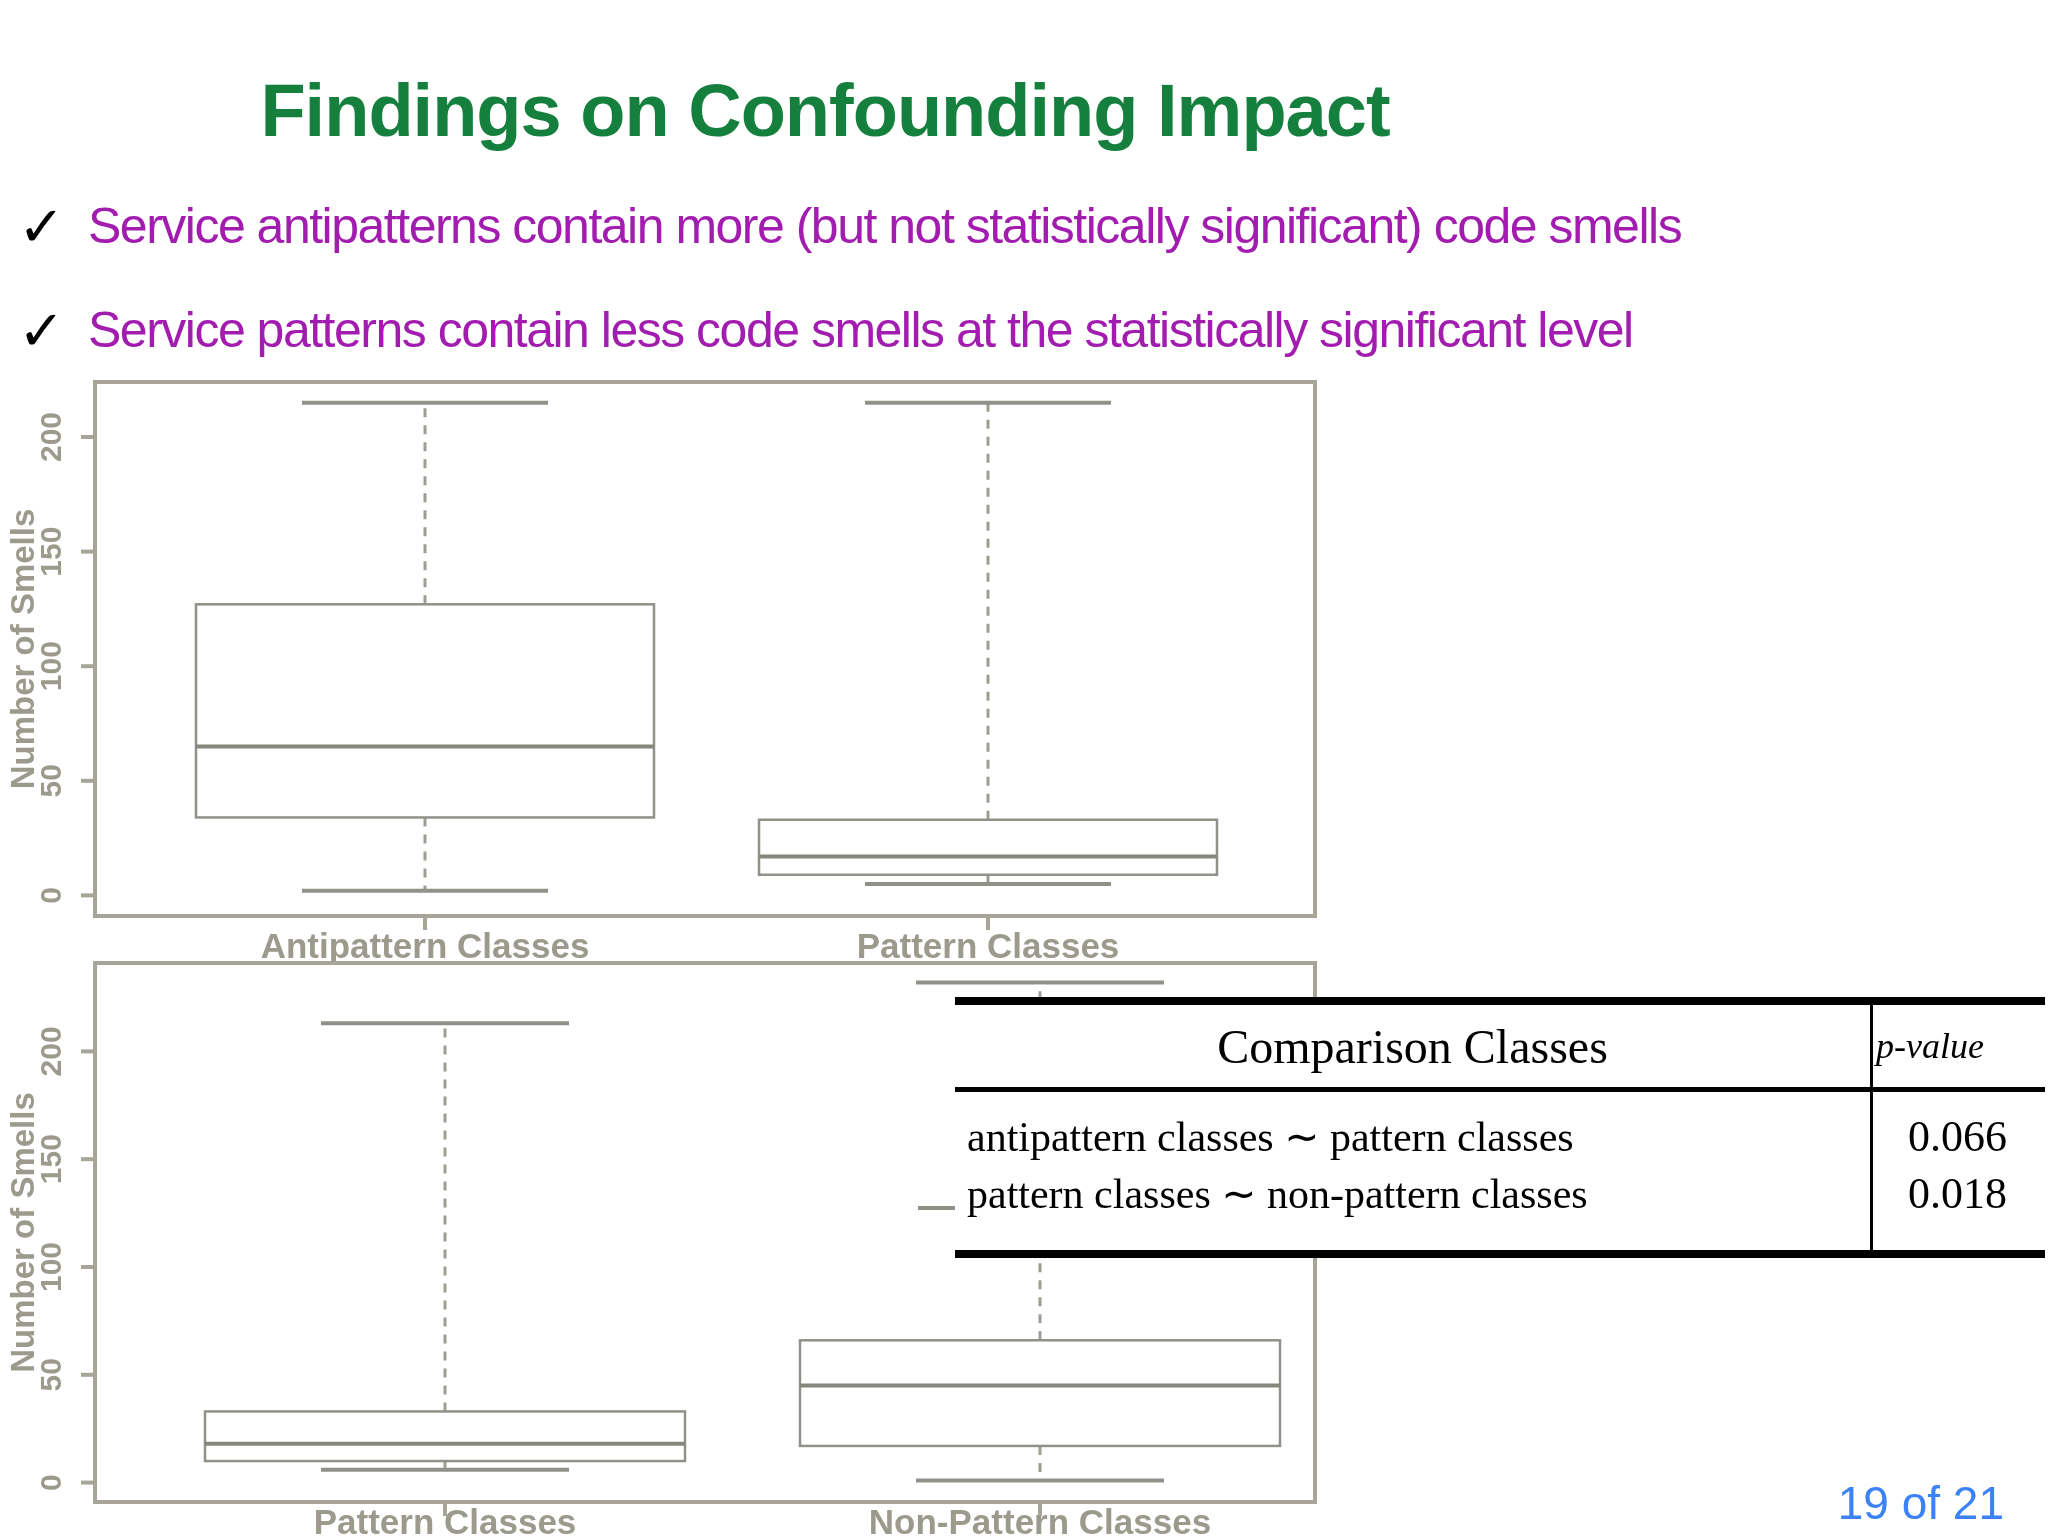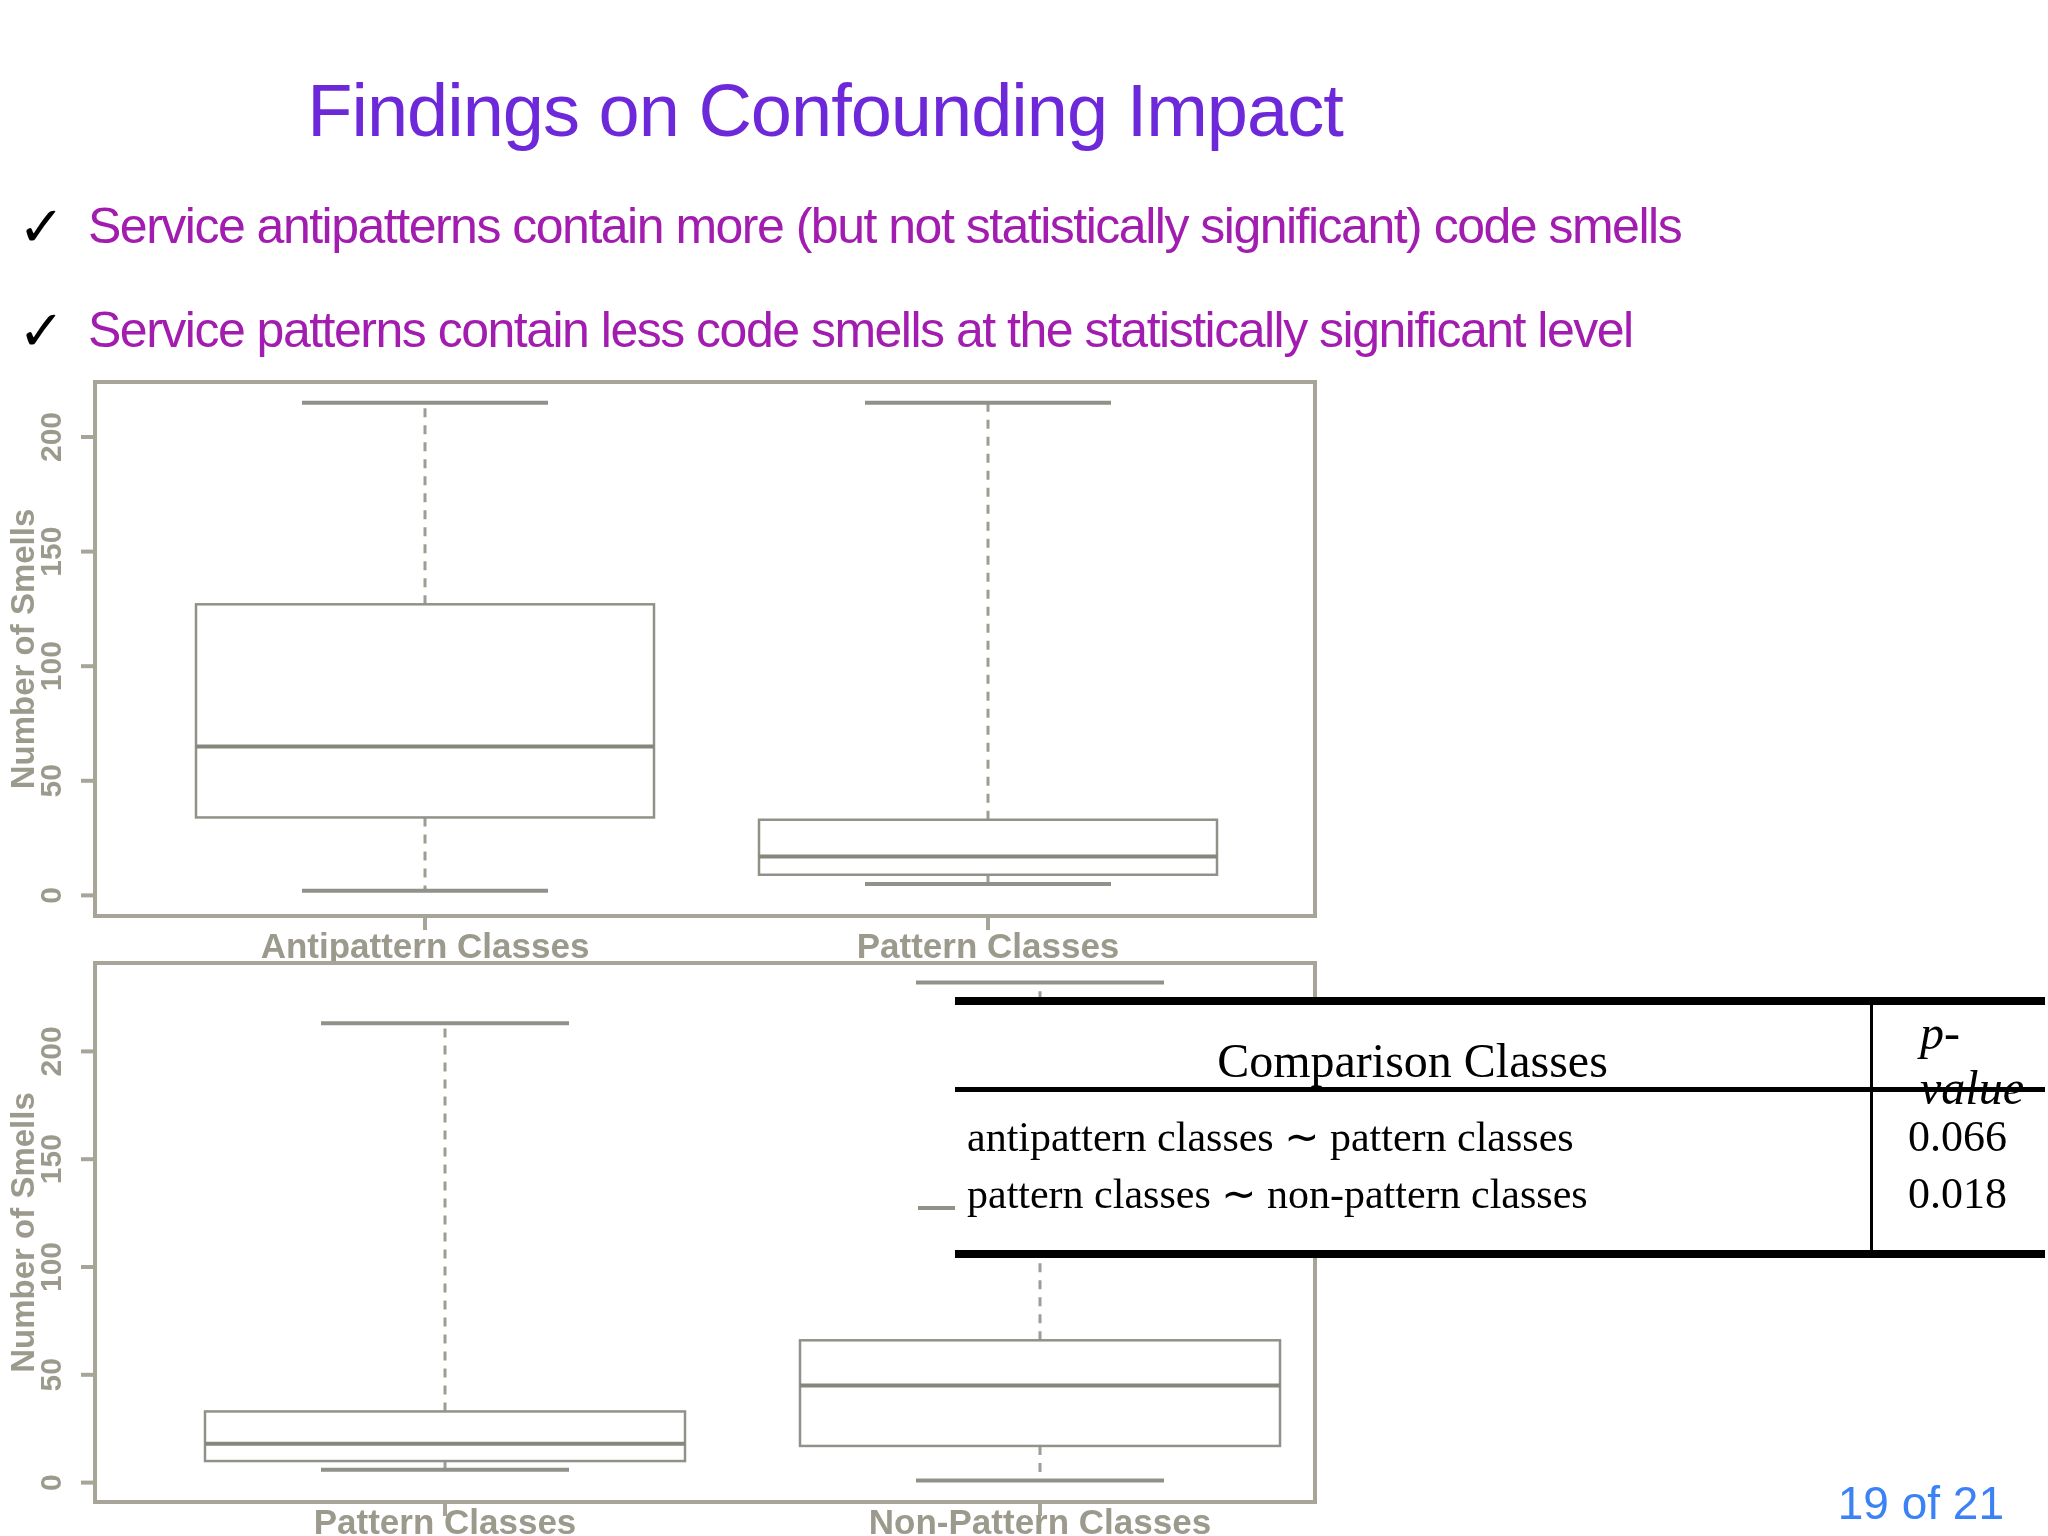--- a/index.html
+++ b/index.html
@@ -1,37 +1,37 @@
 <!DOCTYPE html>
 <html><head>
 <meta charset="utf-8">
 <style>
   html,body{margin:0;padding:0;}
   body{width:2048px;height:1536px;position:relative;background:#ffffff;overflow:hidden;
        font-family:"Liberation Sans", sans-serif;}
 
   .title{position:absolute;left:0;top:18px;width:1650px;text-align:center;
-         font-size:74px;font-weight:normal;letter-spacing:-1px;color:#6d28d9;}
+         font-size:74px;font-weight:bold;letter-spacing:-1px;color:#15803d;}
 
   .bullet{position:absolute;left:18px;display:flex;align-items:flex-start;}
   .bullet .check{font-size:56px;line-height:1.1;width:70px;color:#000;flex:0 0 auto;}
   .bullet .btxt{font-size:50px;line-height:1.2;letter-spacing:-1.5px;color:#a21caf;white-space:nowrap;}
   #bullet-1{top:196px;}
   #bullet-2{top:300px;}
 
   #charts{position:absolute;left:0;top:0;width:2048px;height:1536px;}
 
   .ptable{position:absolute;left:955px;top:997px;width:1090px;background:#ffffff;
           border-top:8px solid #000;border-bottom:8px solid #000;
           font-family:"Liberation Serif", serif;color:#000;}
   .vrule{position:absolute;left:915px;top:0;bottom:0;width:3px;background:#000;}
   .t-header{display:grid;grid-template-columns:915px 1fr;border-bottom:5px solid #000;
             height:82px;align-items:center;}
   .t-header .c1{text-align:center;font-size:48px;}
-  .t-header .c2{font-size:48px;font-style:italic;padding-left:6px;margin-left:44px;}
+  .t-header .c2{font-size:36px;font-style:italic;padding-left:6px;}
   .t-body{padding:16px 0 28px 0;}
   .t-row{display:grid;grid-template-columns:915px 1fr;height:57px;align-items:center;}
   .t-row .c1{font-size:42px;padding-left:12px;white-space:nowrap;}
   .t-row .c2{font-size:44px;text-align:center;}
 
   .footer{position:absolute;right:44px;top:1476px;font-size:46px;color:#3b82f6;}
 </style>
 </head>
 <body>
 

